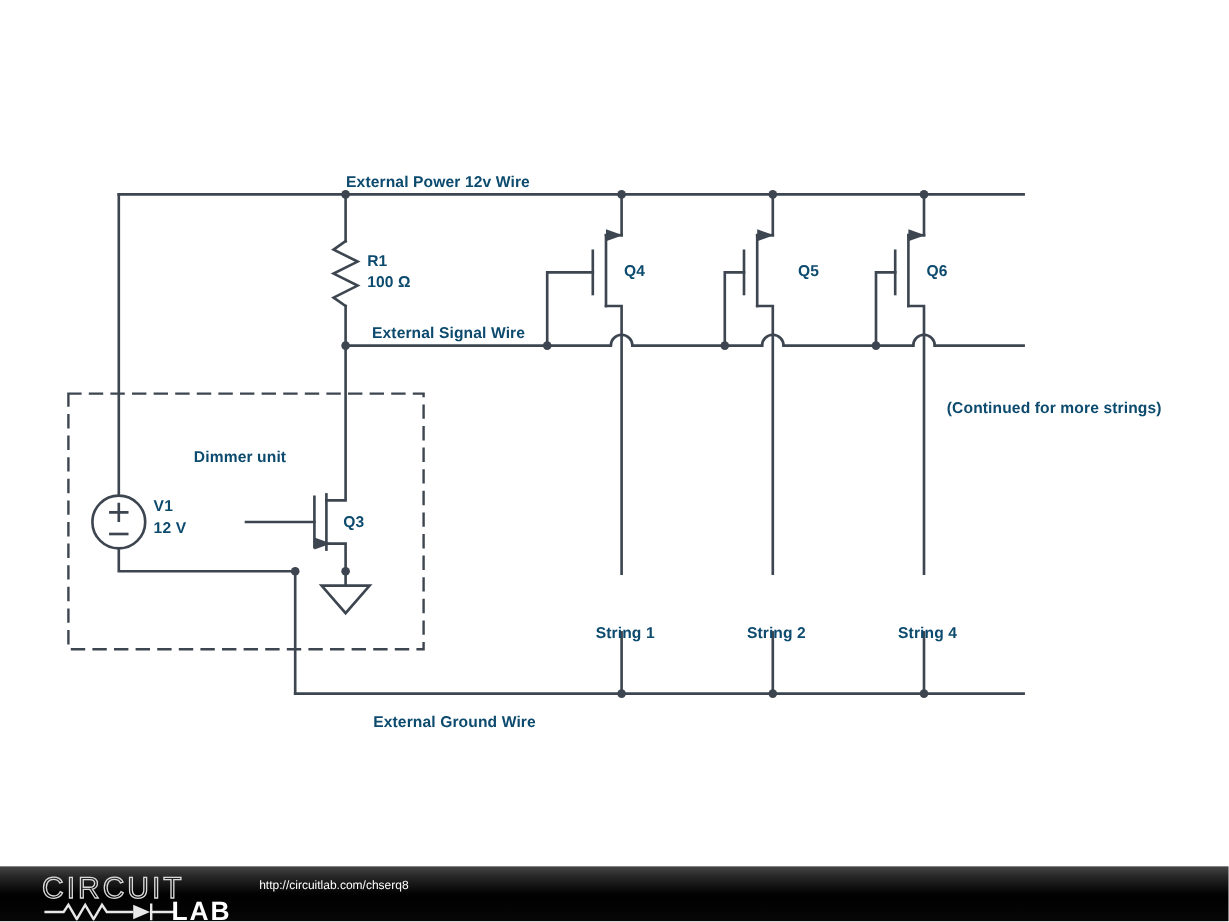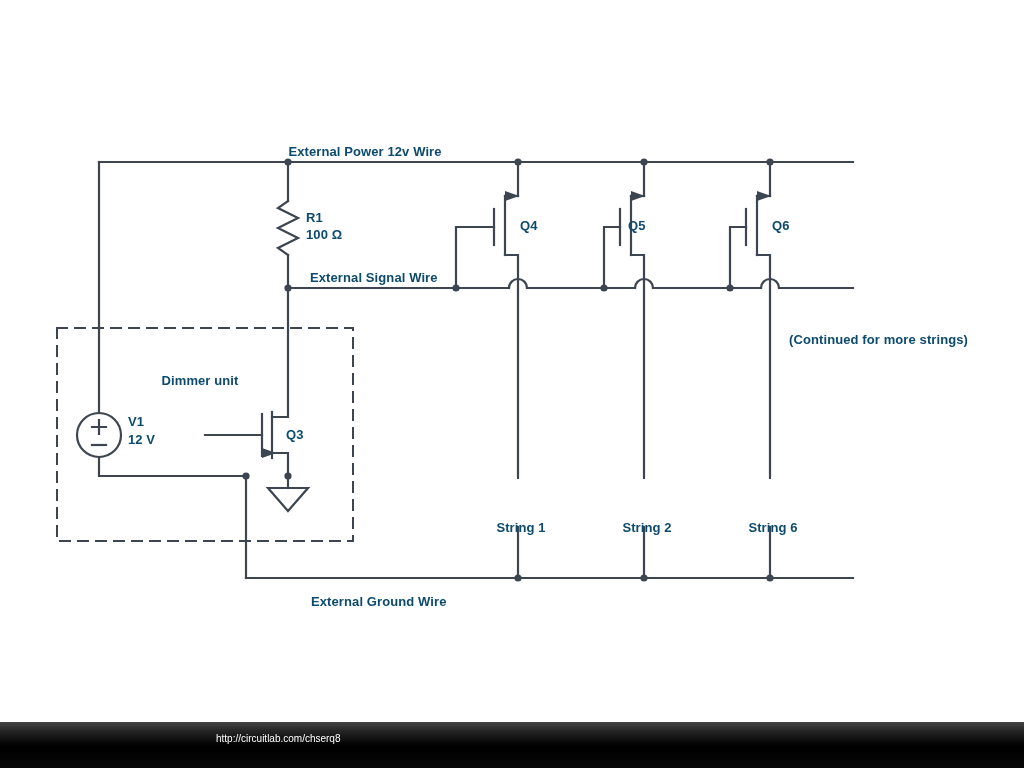--- a/index.html
+++ b/index.html
@@ -187,33 +187,45 @@
 
   <div class="lbl" style="left:306px; top:210px;">R1</div>
   <div class="lbl" style="left:306px; top:227px;">100 Ω</div>
 
   <div class="lbl" style="left:128px; top:414px;">V1</div>
   <div class="lbl" style="left:128px; top:432px;">12 V</div>
 
   <div class="lbl" style="left:286px; top:427px;">Q3</div>
 
   <div class="lbl" style="left:520px; top:218px;">Q4</div>
-  <div class="lbl" style="left:628px; top:218px;text-align:right;">Q5</div>
+  <div class="lbl" style="left:665px; top:218px;text-align:right;">Q5</div>
   <div class="lbl" style="left:772px; top:218px;">Q6</div>
 
   <div class="lbl center" style="left:200px; top:373px;">Dimmer unit</div>
 
   <div class="lbl" style="left:789px; top:332px;">(Continued for more strings)</div>
 
   <div class="lbl center" style="left:521px; top:520px;">String 1</div>
   <div class="lbl center" style="left:647px; top:520px;">String 2</div>
-  <div class="lbl center" style="left:773px; top:520px;">String 6</div>
+  <div class="lbl center" style="left:773px; top:520px;">String 4</div>
 
   <div id="footer">
     <div id="footer-sheen"></div>
   </div>
 
+  <div id="logo">
+    <svg width="176" height="40" viewBox="0 0 176 40">
+      <text x="2" y="21" font-family="Liberation Sans, sans-serif" font-size="25" letter-spacing="2.5" fill="none" stroke="#d8d8d8" stroke-width="1.1">CIRCUIT</text>
+      <g stroke="#e8e8e8" stroke-width="2" fill="none" stroke-linejoin="miter">
+        <path d="M 4 33 L 20 33 L 24 27 L 31 39 L 38 27 L 45 39 L 52 27 L 56 33 L 78 33"></path>
+        <path d="M 78 27 L 78 39 L 92 33 Z" fill="#e8e8e8" stroke="none"></path>
+        <path d="M 93 26 L 93 40"></path>
+        <path d="M 93 33 L 112 33"></path>
+      </g>
+      <text x="110" y="40" font-family="Liberation Sans, sans-serif" font-size="22" font-weight="bold" letter-spacing="1.5" fill="#ffffff">LAB</text>
+    </svg>
+  </div>
 
   <div id="footer-text">
     <div id="ft-url">http://circuitlab.com/chserq8</div>
   </div>
 
 </div>
 
 </body></html>

